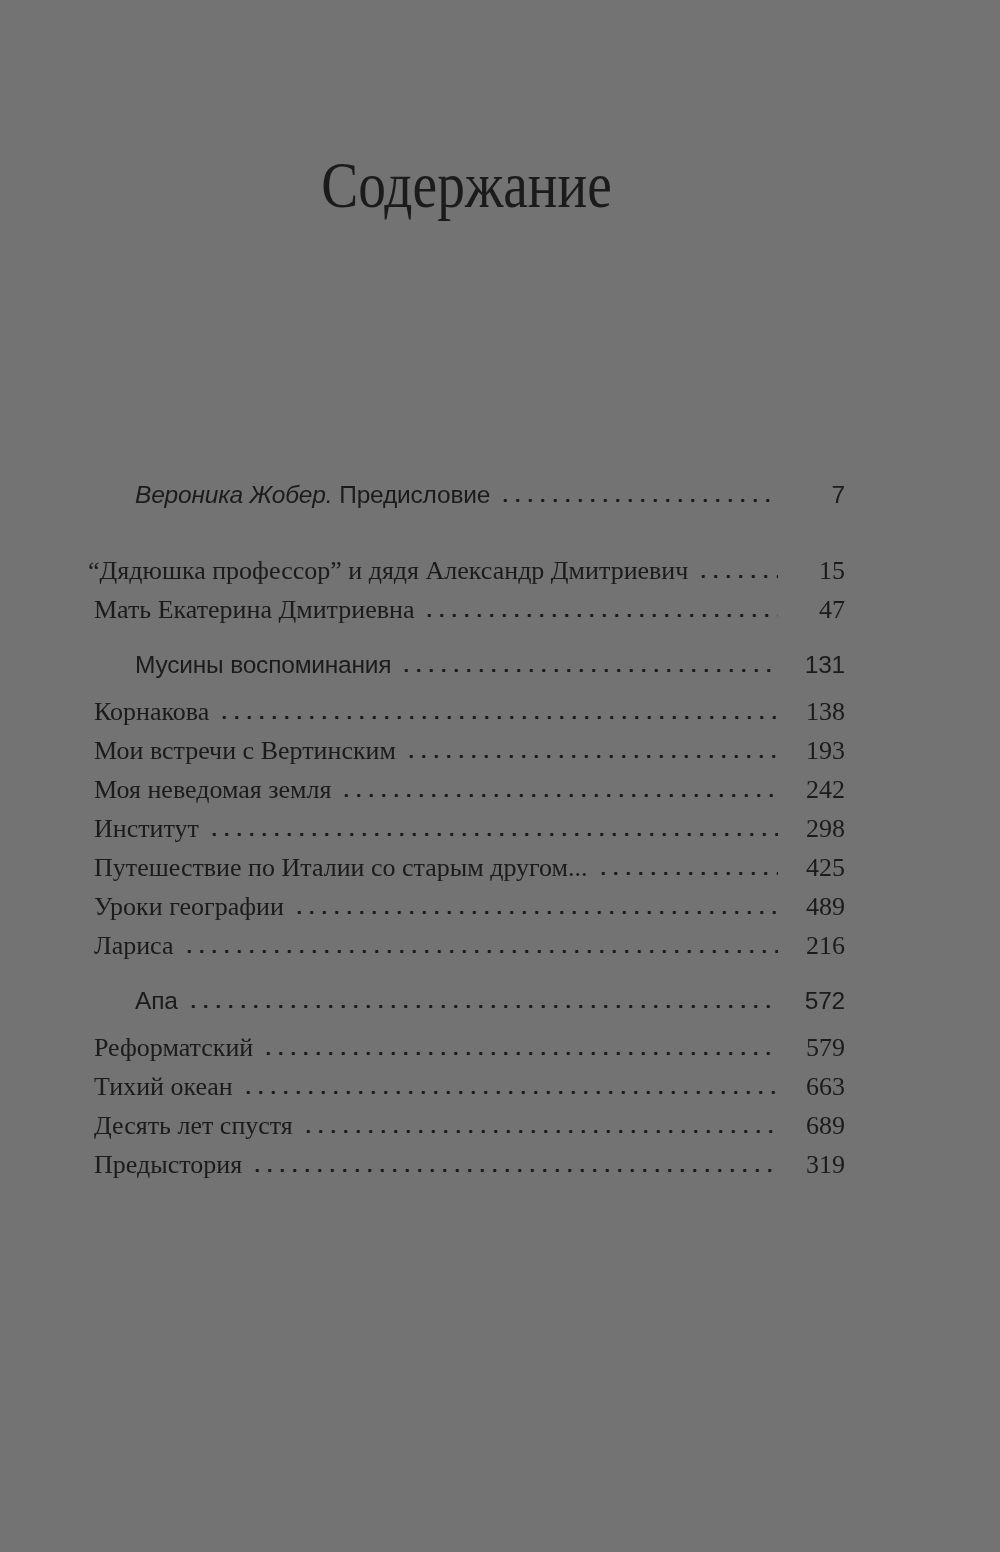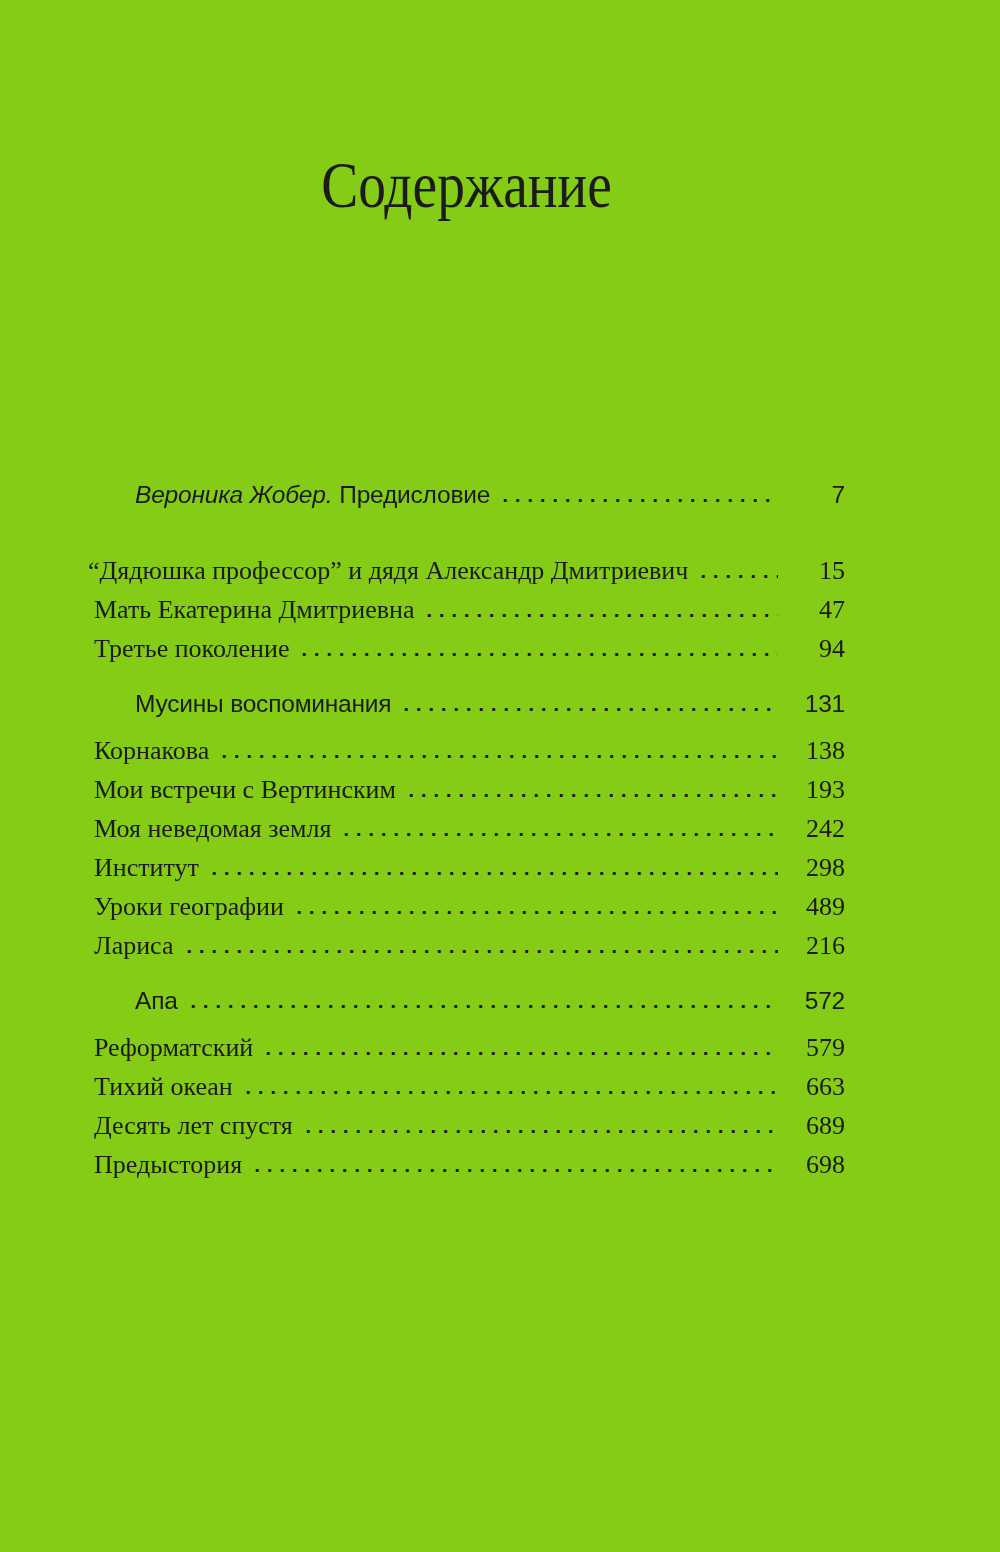--- a/index.html
+++ b/index.html
@@ -4,21 +4,21 @@
 <style>
   html, body {
     margin: 0;
     padding: 0;
     background: #ffffff;
   }
   .page {
     position: relative;
     width: 1000px;
     height: 1552px;
-    background: #84cc16;
+    background: #737373;
     color: #1b1b1b;
     font-family: "Liberation Serif", serif;
     overflow: hidden;
   }
   .content {
     position: absolute;
     left: 88px;
     top: 0;
     width: 757px;
   }
@@ -84,25 +84,20 @@
         <div class="row hang">
     <span class="label"><span class="text">“Дядюшка профессор” и дядя Александр Дмитриевич</span></span>
     <span class="leader"></span>
     <span class="num">15</span>
   </div>
         <div class="row">
     <span class="label"><span class="text">Мать Екатерина Дмитриевна</span></span>
     <span class="leader"></span>
     <span class="num">47</span>
   </div>
-        <div class="row">
-    <span class="label"><span class="text">Третье поколение</span></span>
-    <span class="leader"></span>
-    <span class="num">94</span>
-  </div>
         <div class="row sans indent section">
     <span class="label"><span class="text">Мусины воспоминания</span></span>
     <span class="leader"></span>
     <span class="num">131</span>
   </div>
         <div class="row">
     <span class="label"><span class="text">Корнакова</span></span>
     <span class="leader"></span>
     <span class="num">138</span>
   </div>
@@ -113,20 +108,25 @@
   </div>
         <div class="row">
     <span class="label"><span class="text">Моя неведомая земля</span></span>
     <span class="leader"></span>
     <span class="num">242</span>
   </div>
         <div class="row">
     <span class="label"><span class="text">Институт</span></span>
     <span class="leader"></span>
     <span class="num">298</span>
+  </div>
+        <div class="row">
+    <span class="label"><span class="text">Путешествие по Италии со старым другом...</span></span>
+    <span class="leader"></span>
+    <span class="num">425</span>
   </div>
         <div class="row">
     <span class="label"><span class="text">Уроки географии</span></span>
     <span class="leader"></span>
     <span class="num">489</span>
   </div>
         <div class="row">
     <span class="label"><span class="text">Лариса</span></span>
     <span class="leader"></span>
     <span class="num">216</span>
@@ -147,17 +147,17 @@
     <span class="num">663</span>
   </div>
         <div class="row">
     <span class="label"><span class="text">Десять лет спустя</span></span>
     <span class="leader"></span>
     <span class="num">689</span>
   </div>
         <div class="row">
     <span class="label"><span class="text">Предыстория</span></span>
     <span class="leader"></span>
-    <span class="num">698</span>
+    <span class="num">319</span>
   </div>
       </div>
   </div>
 </div>
 
 </body></html>

